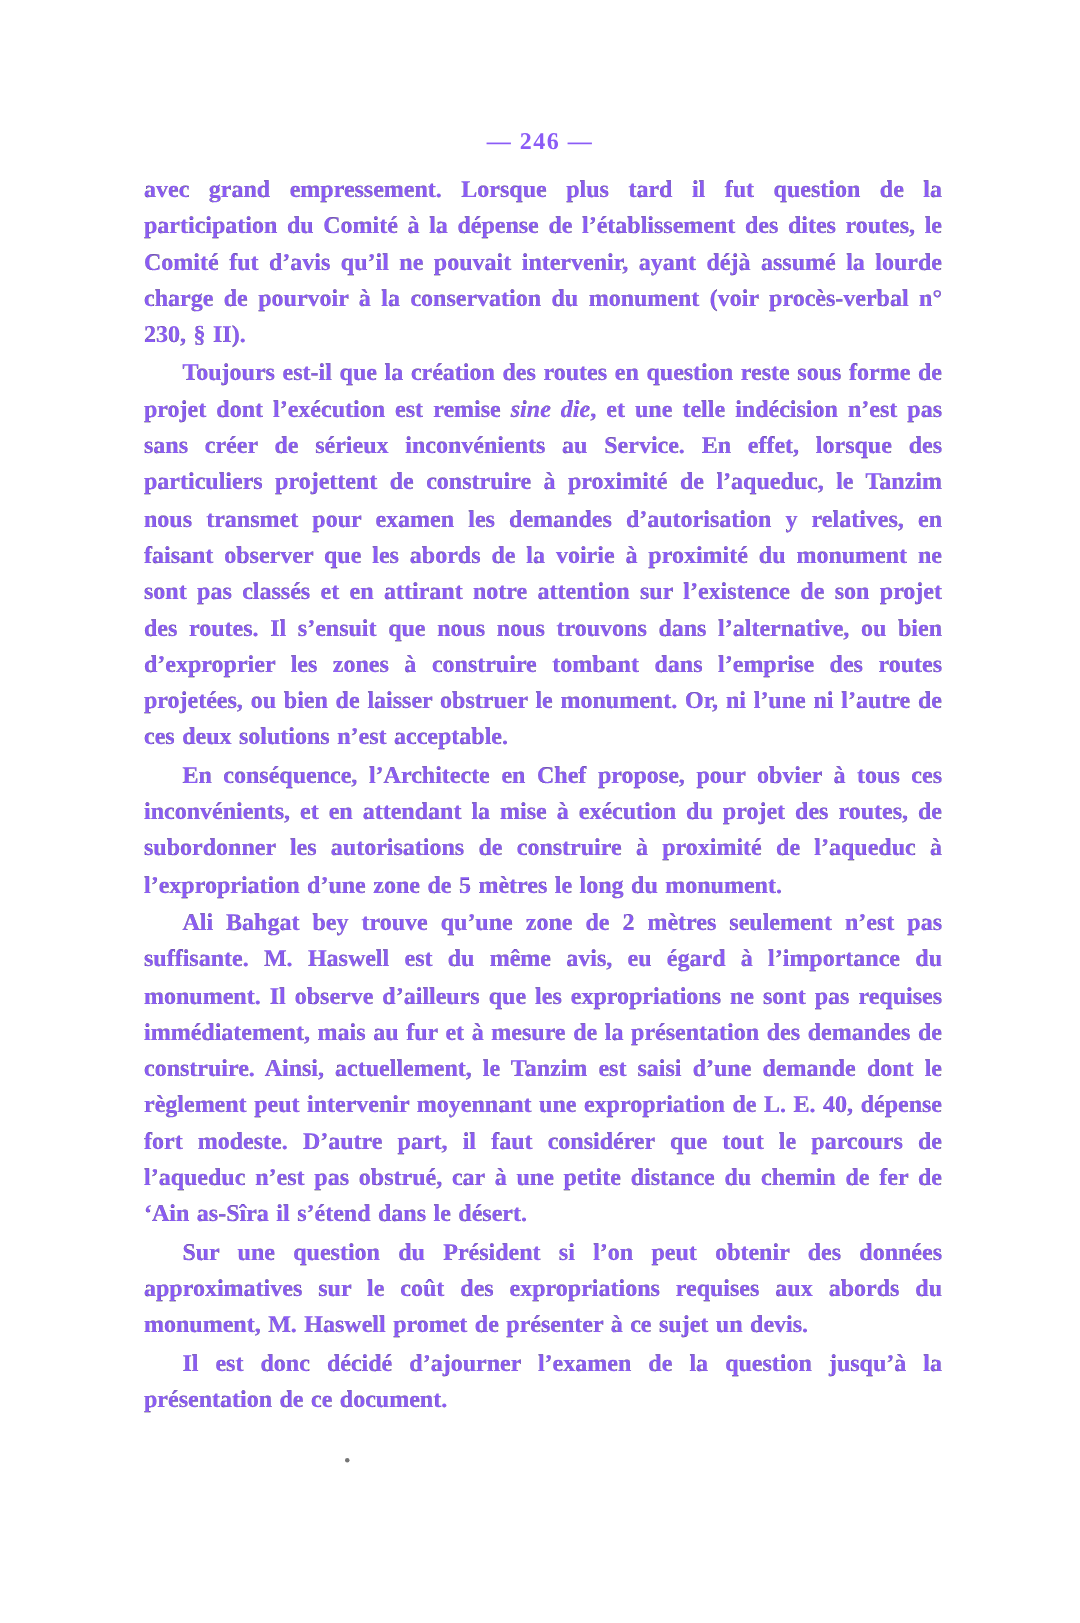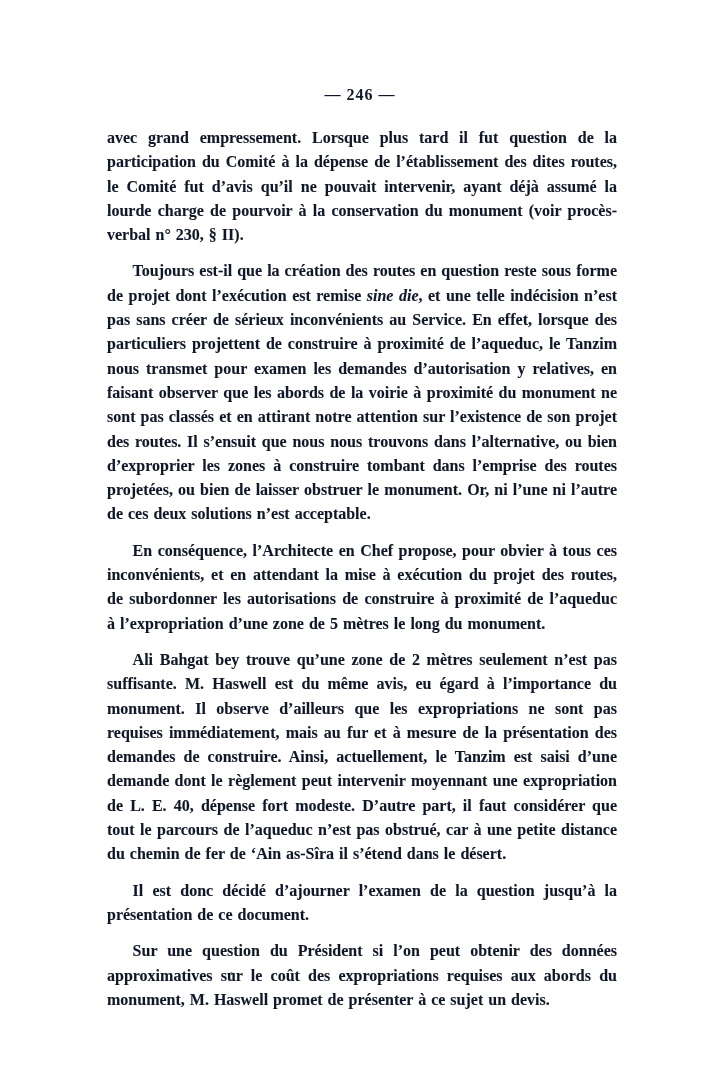--- a/index.html
+++ b/index.html
@@ -7,21 +7,21 @@
     margin: 0;
     padding: 0;
     background: #ffffff;
   }
   .page {
     position: relative;
     width: 720px;
     height: 1082px;
     background: #ffffff;
     font-family: "Liberation Serif", "DejaVu Serif", serif;
-    color: #0f172a;
+    color: #8b5cf6;
     overflow: hidden;
   }
   .page-number {
     position: absolute;
     top: 86px;
     left: 0;
     width: 720px;
     text-align: center;
     font-size: 16px;
     font-weight: bold;
@@ -33,21 +33,21 @@
     left: 95px;
     width: 534px;
     font-size: 16px;
     line-height: 24.3px;
     text-align: justify;
     font-weight: bold;
     -webkit-text-stroke: 0.1px #171513;
     word-spacing: 1px;
   }
   .text-block p {
-    margin: 12px;
+    margin: 1px;
     padding: 0;
     text-indent: 1.6em;
   }
   .text-block p.continuation {
     text-indent: 0;
   }
   em {
     font-style: italic;
   }
   .scan-speck {
@@ -71,21 +71,21 @@
   <div class="text-block">
 
     <p class="continuation">avec grand empressement. Lorsque plus tard il fut question de la participation du Comité à la dépense de l’établissement des dites routes, le Comité fut d’avis qu’il ne pouvait intervenir, ayant déjà assumé la lourde charge de pourvoir à la conservation du monument (voir procès-verbal n° 230, § II).</p>
 
     <p><span>Toujours est-il que la création des routes en question reste sous forme de projet dont l’exécution est remise </span><em>sine die</em><span>, et une telle indécision n’est pas sans créer de sérieux inconvénients au Service. En effet, lorsque des particuliers projettent de construire à proximité de l’aqueduc, le Tanzim nous transmet pour examen les demandes d’autorisation y relatives, en faisant observer que les abords de la voirie à proximité du monument ne sont pas classés et en attirant notre attention sur l’existence de son projet des routes. Il s’ensuit que nous nous trouvons dans l’alternative, ou bien d’exproprier les zones à construire tombant dans l’emprise des routes projetées, ou bien de laisser obstruer le monument. Or, ni l’une ni l’autre de ces deux solutions n’est acceptable.</span></p>
 
     <p>En conséquence, l’Architecte en Chef propose, pour obvier à tous ces inconvénients, et en attendant la mise à exécution du projet des routes, de subordonner les autorisations de construire à proximité de l’aqueduc à l’expropriation d’une zone de 5 mètres le long du monument.</p>
 
     <p>Ali Bahgat bey trouve qu’une zone de 2 mètres seulement n’est pas suffisante. M. Haswell est du même avis, eu égard à l’importance du monument. Il observe d’ailleurs que les expropriations ne sont pas requises immédiatement, mais au fur et à mesure de la présentation des demandes de construire. Ainsi, actuellement, le Tanzim est saisi d’une demande dont le règlement peut intervenir moyennant une expropriation de L. E. 40, dépense fort modeste. D’autre part, il faut considérer que tout le parcours de l’aqueduc n’est pas obstrué, car à une petite distance du chemin de fer de ‘Ain as-Sîra il s’étend dans le désert.</p>
 
+    <p>Sur une question du Président si l’on peut obtenir des données approximatives sur le coût des expropriations requises aux abords du monument, M. Haswell promet de présenter à ce sujet un devis.</p>
+
     <p>Il est donc décidé d’ajourner l’examen de la question jusqu’à la présentation de ce document.</p>
-
-    <p>Sur une question du Président si l’on peut obtenir des données approximatives sur le coût des expropriations requises aux abords du monument, M. Haswell promet de présenter à ce sujet un devis.</p>
 
   </div>
 
   <div class="scan-speck"></div>
 
 </div>
 
 </body></html>

